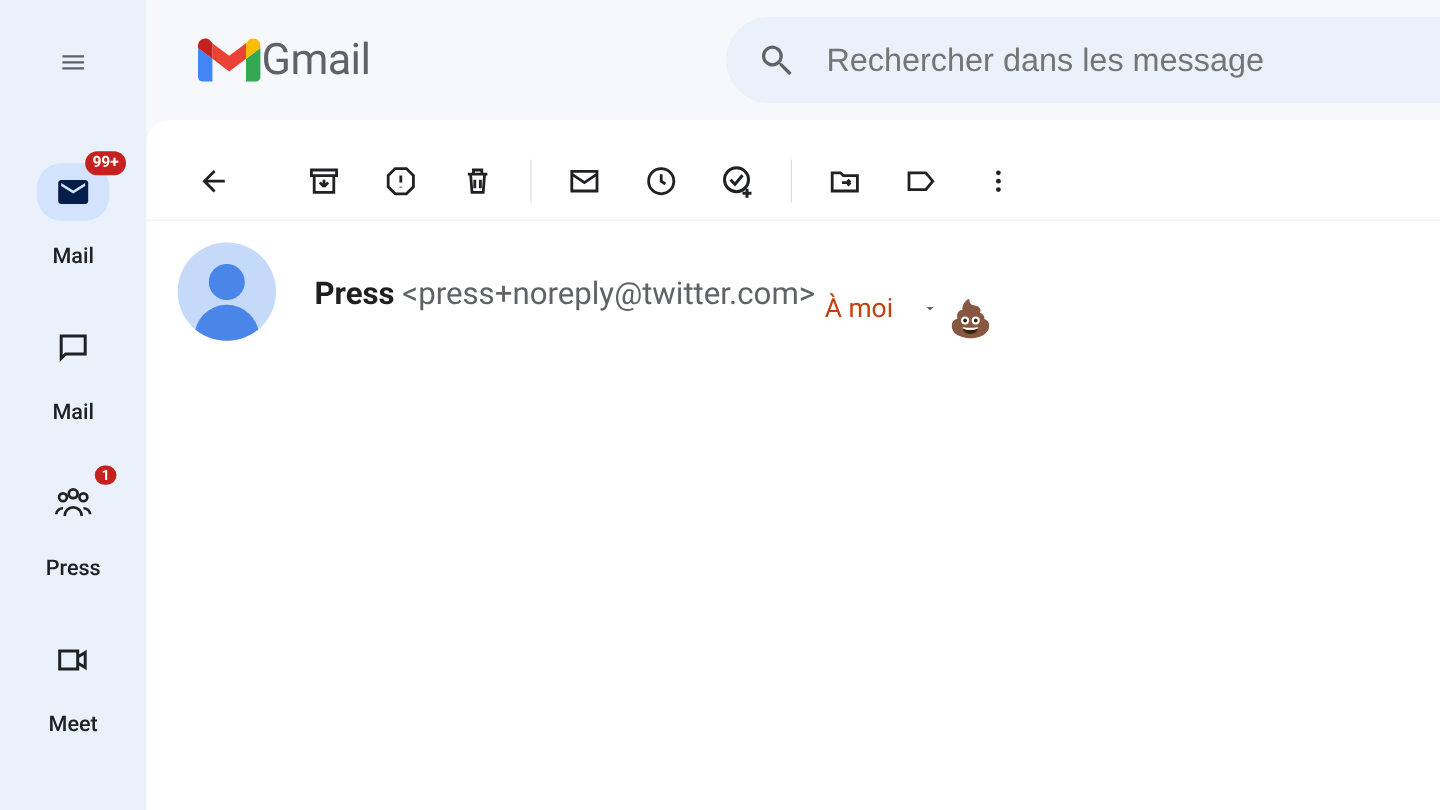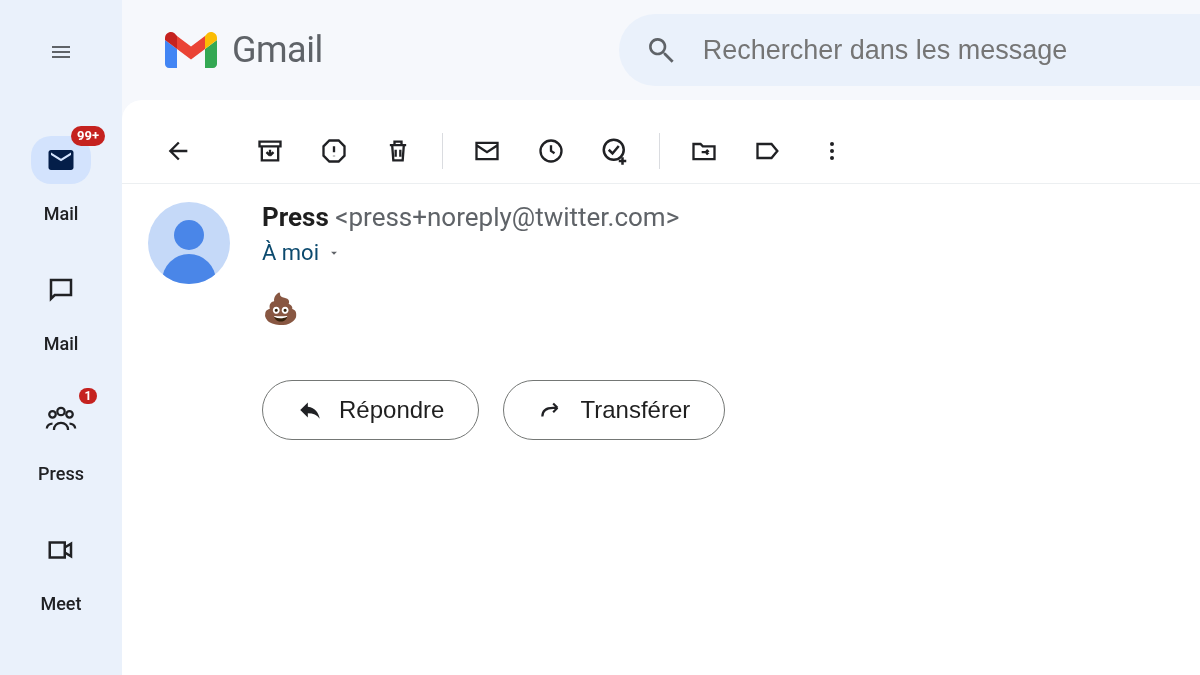--- a/index.html
+++ b/index.html
@@ -64,21 +64,21 @@
   }
   .badge.small { min-width:18px; padding:1px 5px; font-size:12px; top:-8px; right:-6px;}
 
   
   .main { flex:1; display:flex; flex-direction:column; background:#f6f8fc; }
   .header {
     height: 100px;
     display:flex; align-items:center;
     padding-left: 42px;
   }
-  .logo-area { display:flex; align-items:center; gap:14px; }
+  .logo-area { display:flex; align-items:center; }
   .gmail-text { font-size: 36px; color:#5f6368; letter-spacing:-0.5px; }
   .search-box {
     margin-left: 296px;
     flex:1;
     height: 72px;
     background:#eaf1fb;
     border-radius: 36px 0 0 36px;
     display:flex; align-items:center;
     padding-left: 26px;
     gap: 26px;
@@ -132,24 +132,24 @@
     width:30px; height:30px; border-radius:50%;
     background:#4a86e8;
     top:18px; left:26px;
   }
   .avatar::after{
     content:""; position:absolute;
     width:54px; height:34px; border-radius:28px 28px 0 0;
     background:#4a86e8;
     bottom:-4px; left:14px;
   }
-  .email-head { display:flex; flex-direction:column; gap:8px; }
+  .email-head { display:flex; flex-direction:row; gap:8px;margin-top:28px; }
   .sender-line { font-size: 26px; color:#5f6368; }
   .sender-name { color:#1f1f1f; font-weight:700; }
-  .to-line { font-size:22px; color:#0c4a6e; display:flex; align-items:center; gap:8px; cursor:pointer;}
+  .to-line { font-size:22px; color:#c2410c; display:flex; align-items:center; gap:24px; cursor:pointer;}
   .body-line { font-size:30px; margin-top:18px; }
 
   .actions {
     display:flex; gap:24px;
     margin: 54px 0 0 140px;
   }
   .pill-btn {
     border:1px solid #747775;
     background:#fff;
     border-radius: 30px;
@@ -308,29 +308,15 @@
           <div class="to-line">
             <span>À moi</span>
             <svg width="14" height="14" viewBox="0 0 24 24">
                 <path fill="#5f6368" d="M7 10l5 5 5-5z"></path>
               </svg>
           </div>
           <div class="body-line">💩</div>
         </div>
       </div>
 
-      <div class="actions">
-        <button class="pill-btn">
-          <svg width="26" height="26" viewBox="0 0 24 24">
-              <path fill="#202124" d="M10 9V5l-7 7 7 7v-4.1c5 0 8.5 1.6 11 5.1-1-5-4-10-11-11z"></path>
-            </svg>
-          <span>Répondre</span>
-        </button>
-        <button class="pill-btn">
-          <svg width="26" height="26" viewBox="0 0 24 24">
-              <path fill="none" stroke="#202124" stroke-width="2" d="M4 18c0-5 3-8 10-8h4m0 0-4-4m4 4-4 4"></path>
-            </svg>
-          <span>Transférer</span>
-        </button>
-      </div>
     </div>
   </div>
 </div>
 
 </body></html>

